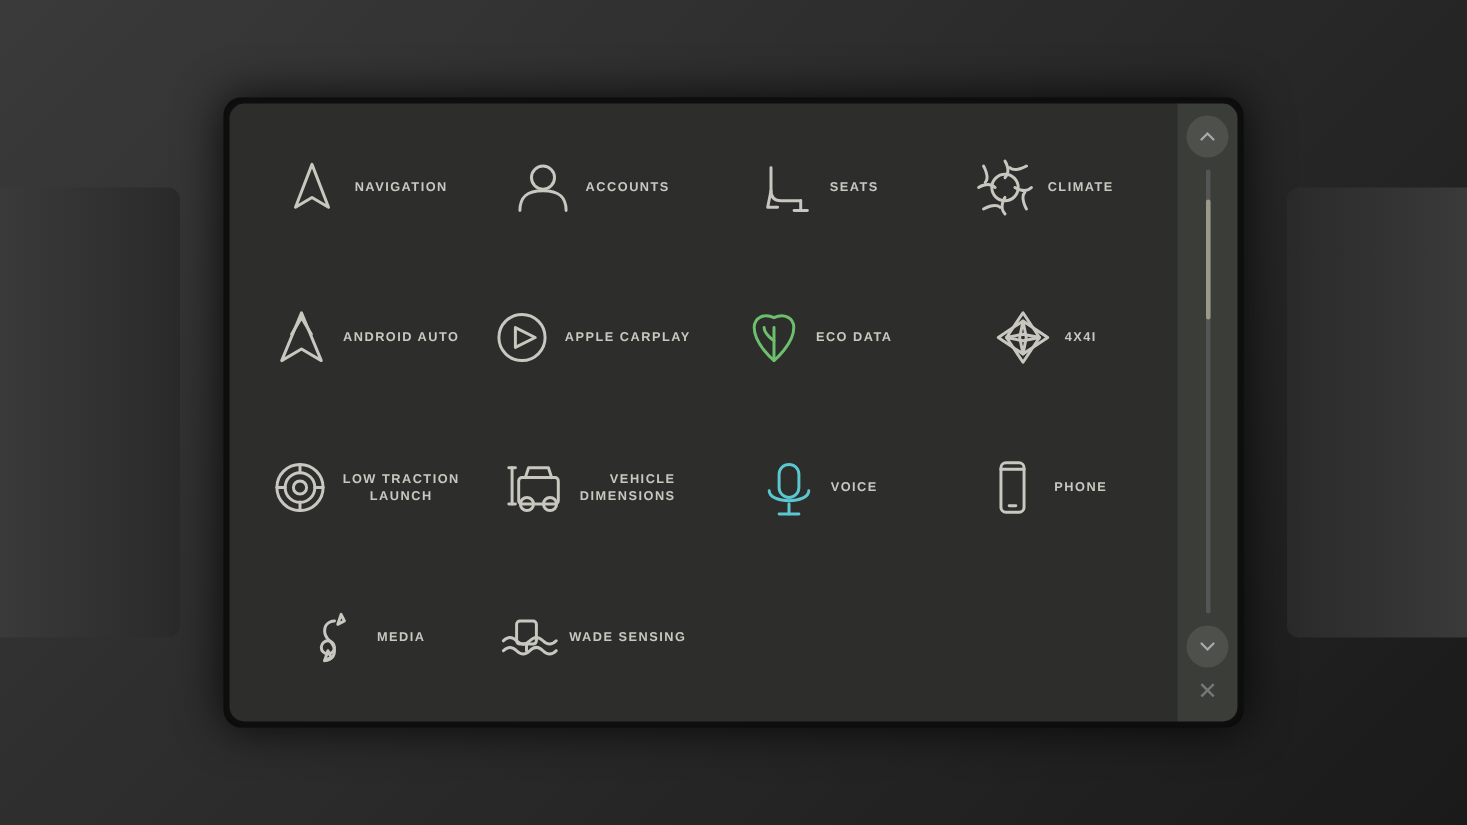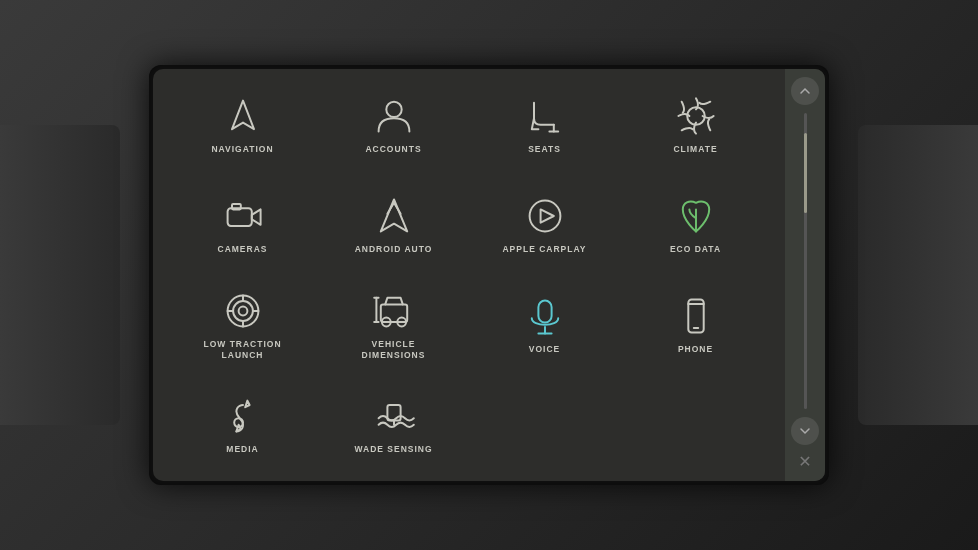--- a/index.html
+++ b/index.html
@@ -47,21 +47,20 @@
       flex: 1;
       display: grid;
       grid-template-columns: repeat(4, 1fr);
       grid-template-rows: repeat(4, 1fr);
       padding: 8px 16px;
       gap: 4px;
     }
 
     .menu-item {
       display: flex;
-      flex-direction: column;
       align-items: center;
       justify-content: center;
       cursor: pointer;
       padding: 8px 4px;
       border-radius: 6px;
       gap: 6px;
     }
 
     .menu-icon {
       width: 44px;
@@ -227,30 +226,20 @@
               <path d="M26,20 C26,20 32,24 36,20" class="icon-stroke"></path>
               <path d="M7,7 C7,7 11,14 8,17" class="icon-stroke"></path>
               <path d="M33,33 C33,33 29,26 32,23" class="icon-stroke"></path>
               <path d="M33,7 C33,7 26,11 23,8" class="icon-stroke"></path>
               <path d="M7,33 C7,33 14,29 17,32" class="icon-stroke"></path>
             </svg>
           </div>
           <span class="menu-label">CLIMATE</span>
         </div>
 
-        <div class="menu-item">
-          <div class="menu-icon">
-            <svg viewBox="0 0 40 40">
-              <rect x="6" y="13" width="22" height="16" rx="3" class="icon-stroke"></rect>
-              <polygon points="28,19 36,14 36,28 28,23" class="icon-stroke"></polygon>
-              <rect x="10" y="9" width="8" height="5" rx="1" class="icon-stroke"></rect>
-            </svg>
-          </div>
-          <span class="menu-label">CAMERAS</span>
-        </div>
 
         <div class="menu-item">
           <div class="menu-icon">
             <svg viewBox="0 0 40 40">
               <polygon points="20,5 32,34 20,27 8,34" class="icon-stroke"></polygon>
               <path d="M14,18 L20,8 L26,18" class="icon-stroke"></path>
             </svg>
           </div>
           <span class="menu-label">ANDROID AUTO</span>
         </div>
@@ -270,20 +259,31 @@
           <div class="menu-icon">
             <svg viewBox="0 0 40 40">
               <path d="M20,34 C20,34 8,24 8,14 C8,8 14,5 20,8 C26,5 32,8 32,14 C32,24 20,34 20,34 Z" class="icon-stroke" style="stroke:#6dbf6d"></path>
               <path d="M20,34 L20,14" class="icon-stroke" style="stroke:#6dbf6d"></path>
               <path d="M20,22 C20,22 14,18 14,14" class="icon-stroke" style="stroke:#6dbf6d"></path>
             </svg>
           </div>
           <span class="menu-label">ECO DATA</span>
         </div>
 
+        <div class="menu-item">
+          <div class="menu-icon">
+            <svg viewBox="0 0 40 40">
+              <polygon points="20,5 30,20 20,18 10,20" class="icon-stroke"></polygon>
+              <polygon points="20,35 30,20 20,22 10,20" class="icon-stroke"></polygon>
+              <polygon points="5,20 20,10 18,20 20,30" class="icon-stroke"></polygon>
+              <polygon points="35,20 20,10 22,20 20,30" class="icon-stroke"></polygon>
+            </svg>
+          </div>
+          <span class="menu-label">4X4I</span>
+        </div>
 
         <div class="menu-item">
           <div class="menu-icon">
             <svg viewBox="0 0 40 40">
               <circle cx="20" cy="20" r="14" class="icon-stroke"></circle>
               <circle cx="20" cy="20" r="9" class="icon-stroke"></circle>
               <circle cx="20" cy="20" r="4" class="icon-stroke"></circle>
               <line x1="20" y1="6" x2="20" y2="11" class="icon-stroke"></line>
               <line x1="20" y1="29" x2="20" y2="34" class="icon-stroke"></line>
               <line x1="6" y1="20" x2="11" y2="20" class="icon-stroke"></line>
@@ -299,21 +299,21 @@
             <svg viewBox="0 0 40 40">
               <rect x="8" y="14" width="24" height="16" rx="2" class="icon-stroke"></rect>
               <path d="M12,14 L14,8 L26,8 L28,14" class="icon-stroke"></path>
               <circle cx="13" cy="30" r="4" class="icon-stroke"></circle>
               <circle cx="27" cy="30" r="4" class="icon-stroke"></circle>
               <line x1="4" y1="8" x2="4" y2="30" class="icon-stroke"></line>
               <line x1="2" y1="8" x2="6" y2="8" class="icon-stroke"></line>
               <line x1="2" y1="30" x2="6" y2="30" class="icon-stroke"></line>
             </svg>
           </div>
-          <span class="menu-label" style="white-space: pre-line; text-align: center;">VEHICLE
+          <span class="menu-label" style="white-space: pre-line; text-align: right;">VEHICLE
 DIMENSIONS</span>
         </div>
 
         <div class="menu-item">
           <div class="menu-icon">
             <svg viewBox="0 0 40 40">
               <rect x="14" y="6" width="12" height="20" rx="6" class="icon-stroke" style="stroke:#5bc8d0"></rect>
               <path d="M8,22 C8,30 32,30 32,22" class="icon-stroke" style="stroke:#5bc8d0"></path>
               <line x1="20" y1="30" x2="20" y2="36" class="icon-stroke" style="stroke:#5bc8d0"></line>
               <line x1="14" y1="36" x2="26" y2="36" class="icon-stroke" style="stroke:#5bc8d0"></line>

